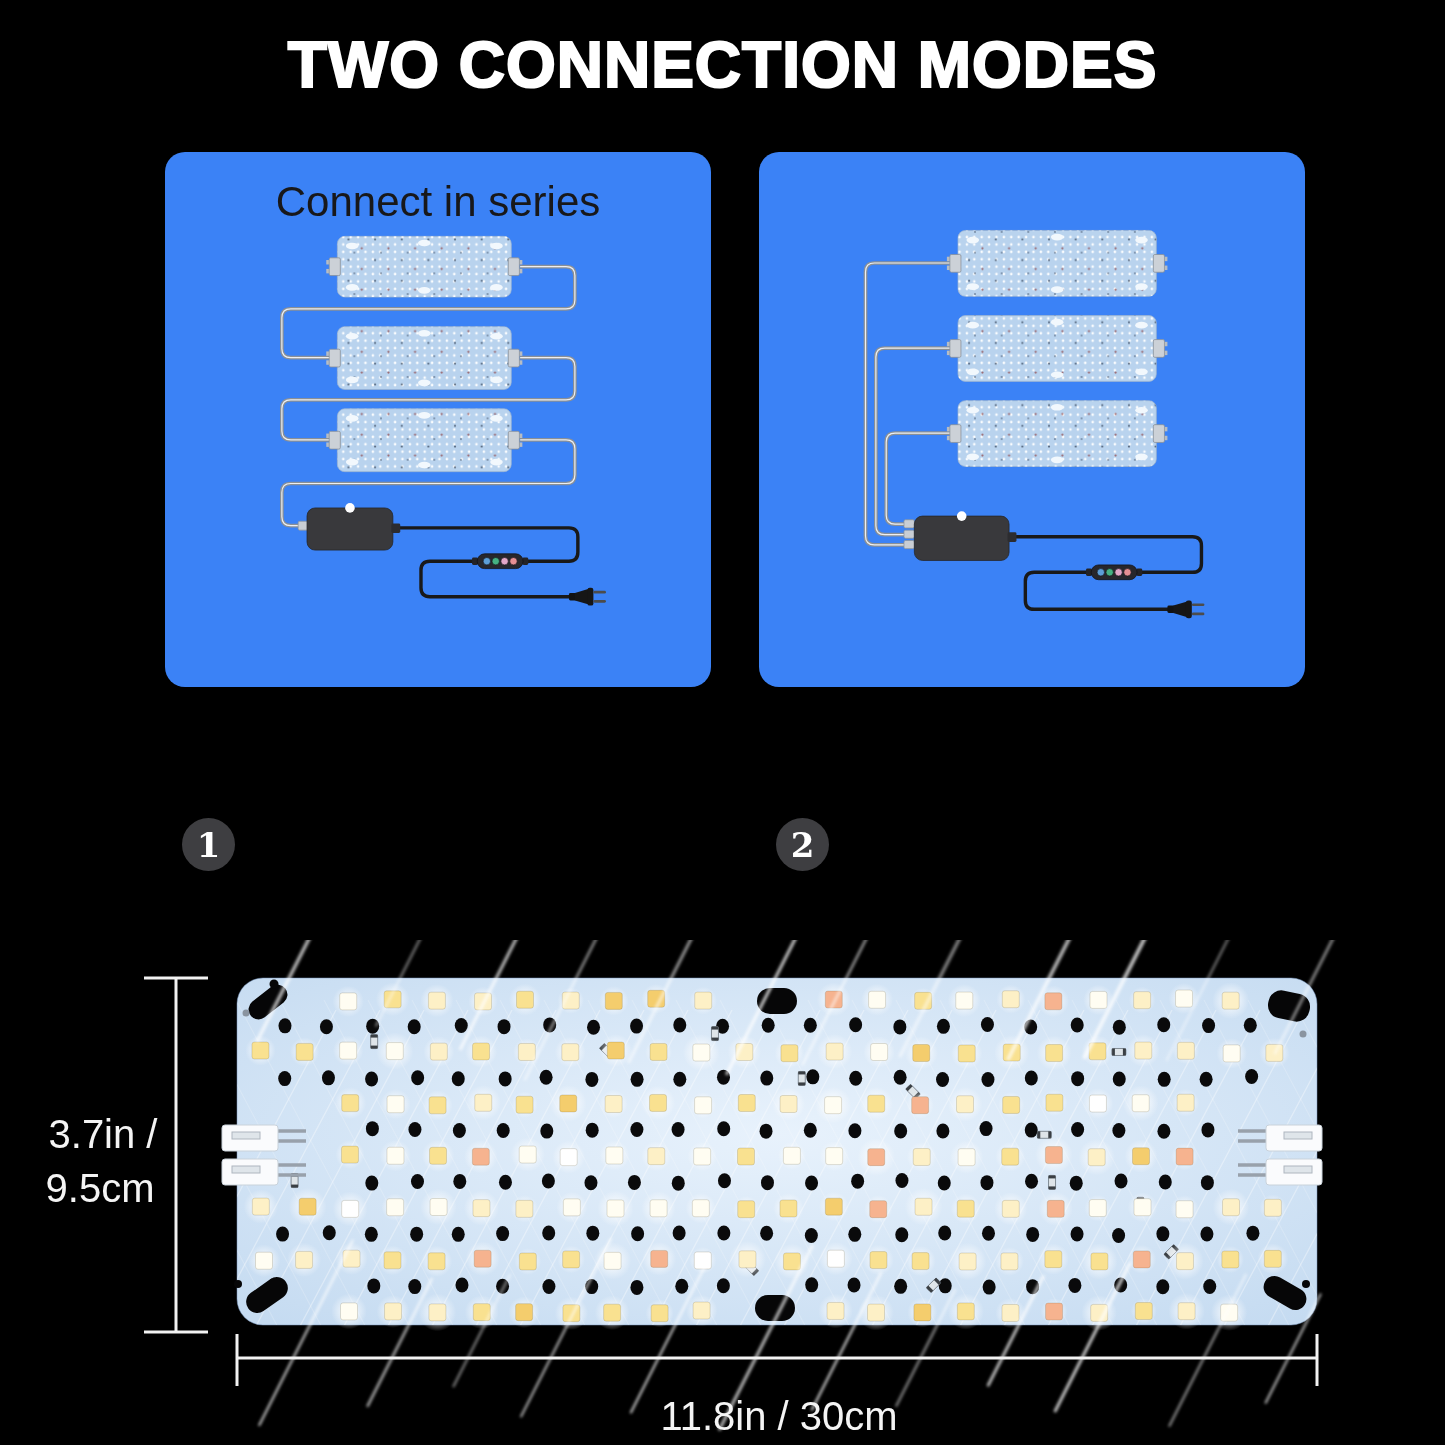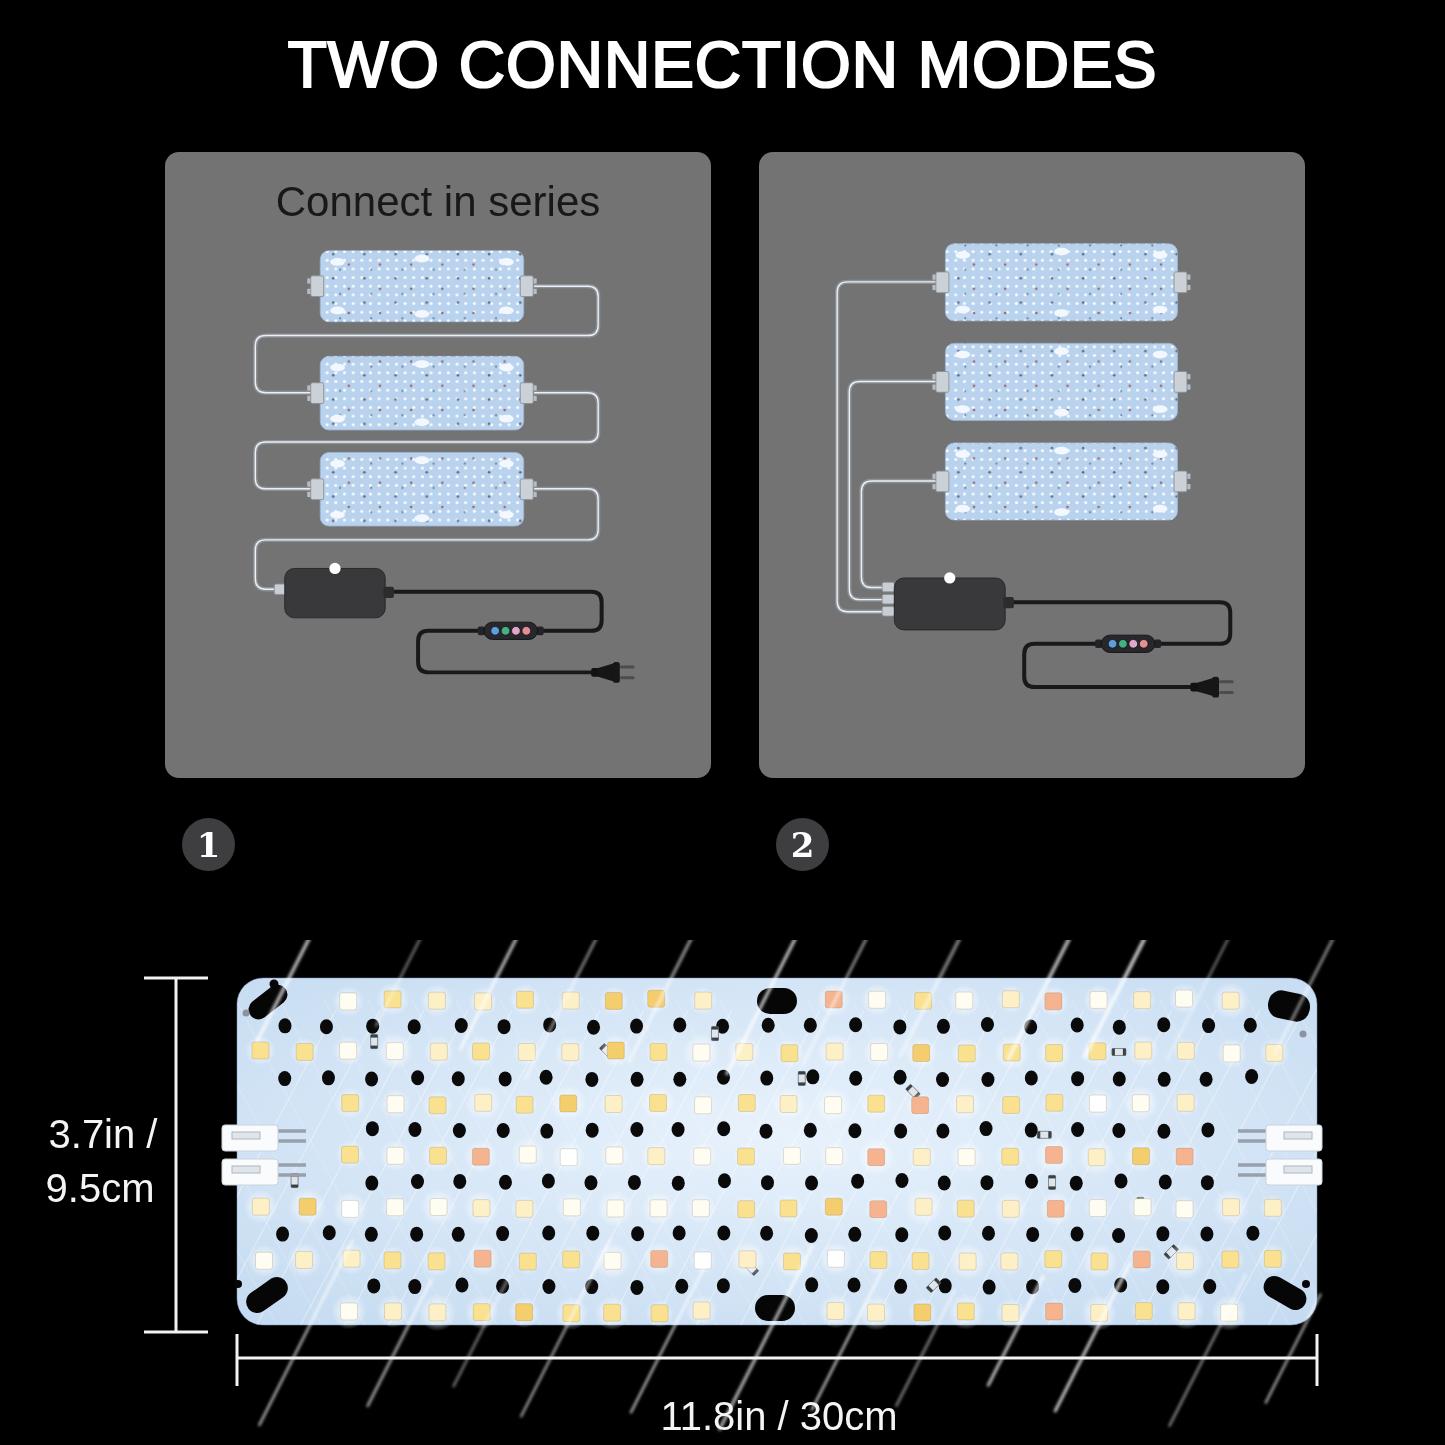--- a/index.html
+++ b/index.html
@@ -1,22 +1,22 @@
 <!DOCTYPE html>
 <html><head>
 <meta charset="utf-8">
 <style>
   html,body{margin:0;padding:0;background:#000;}
   .stage{position:relative;width:1445px;height:1445px;background:#000;overflow:hidden;
          font-family:"Liberation Sans",sans-serif;}
   .main-title{position:absolute;top:28px;left:0;right:0;text-align:center;
-              font-size:64px;font-weight:normal;color:#ffffff;letter-spacing:1px;
+              font-size:64px;font-weight:bold;color:#ffffff;letter-spacing:1px;
               -webkit-text-stroke:2.2px #ffffff;}
-  .card{position:absolute;top:152px;width:546px;height:626px;background:#737373;
-        border-radius:14px;}
+  .card{position:absolute;top:152px;width:546px;height:535px;background:#3b82f6;
+        border-radius:20px;}
   .card-left{left:165px;}
   .card-right{left:759px;}
   .card-title{position:absolute;top:26px;left:0;width:100%;text-align:center;
               font-size:42px;color:#18181a;z-index:2;}
   .card-svg{position:absolute;left:0;top:0;width:100%;height:100%;}
   .badge{position:absolute;left:17px;top:666px;width:53px;height:53px;border-radius:50%;
          background:#3e3e41;color:#fff;display:flex;align-items:center;justify-content:center;
          font-family:"DejaVu Serif","Liberation Serif",serif;font-weight:bold;font-size:34px;z-index:2;}
   .bottom-svg{position:absolute;left:0;top:940px;width:1445px;height:505px;}
   .wire{fill:none;stroke:#8a9097;stroke-width:5;}

